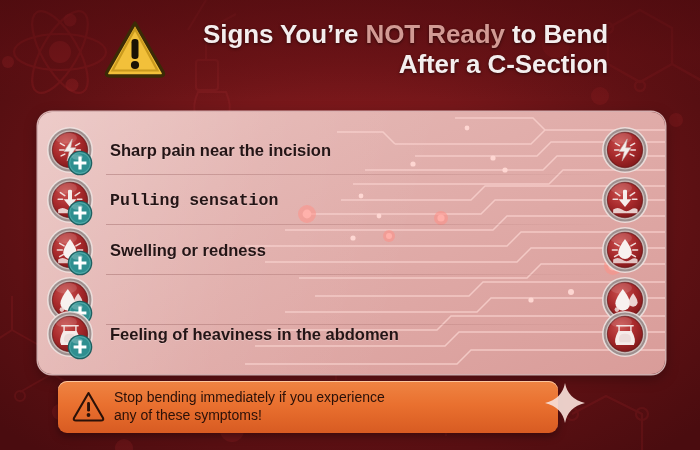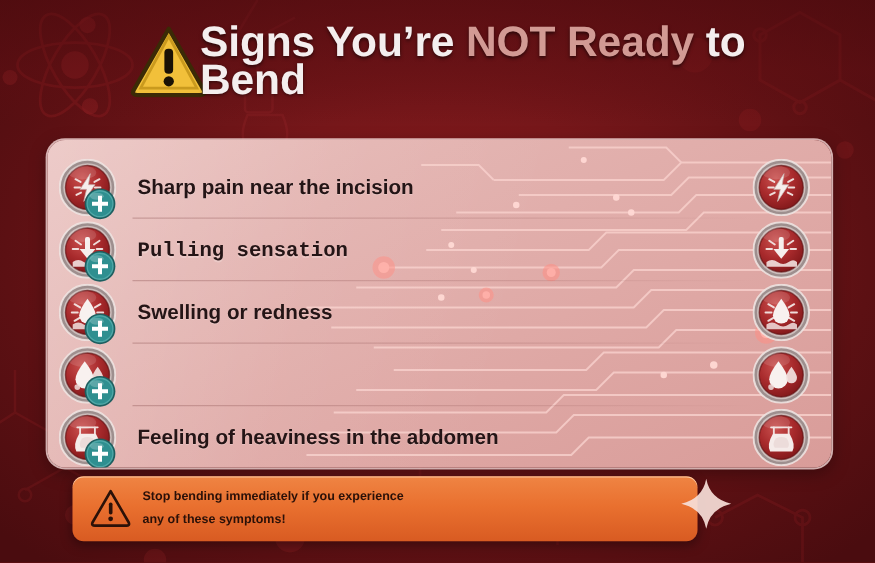--- a/index.html
+++ b/index.html
@@ -19,23 +19,23 @@
   }
   #bg-science { position:absolute; inset:0; opacity:.5; }
 
   
   #header {
     position:absolute; left:0; top:0; width:700px; height:100px;
     background:linear-gradient(180deg, rgba(84,12,16,.55) 0%, rgba(96,15,19,.42) 55%, rgba(96,15,19,0) 100%);
   }
   #title-wrap {
     position:absolute; left:160px; top:19px; width:448px;
-    text-align:left;
+    text-align:right;
     color:#f4eeee;
-    font-size:34px;
+    font-size:26px;
     font-weight:700;
     line-height:30px;
     letter-spacing:-.1px;
     text-shadow:0 1px 3px rgba(0,0,0,.55);
   }
   .hl { color:#d29a94; }
 
   #warn-triangle {
     position:absolute; left:104px; top:20px;
     width:62px; height:58px;
@@ -87,21 +87,21 @@
     position:absolute; left:58px; top:381px; width:500px; height:52px;
     border-radius:9px;
     background:linear-gradient(180deg, #ef8443 0%, #e9702f 46%, #d85b22 100%);
     box-shadow:
       inset 0 1px 0 rgba(255,220,190,.75),
       0 3px 9px rgba(0,0,0,.38);
   }
   #banner-icon { position:absolute; left:14px; top:10px; width:33px; height:31px; }
   #banner-text {
     position:absolute; left:56px; top:8px;
-    font-size:10px; font-weight:700; line-height:17.5px;
+    font-size:14px; font-weight:400; line-height:17.5px;
     color:#2a1008;
   }
   #sparkle { position:absolute; left:541px; top:379px; width:48px; height:48px; }
 </style>
 </head>
 <body>
 
 <div id="bg">
   <svg id="bg-science" viewBox="0 0 700 450" preserveAspectRatio="none">
     <g fill="none" stroke="#a52327" stroke-width="2.2" opacity=".55">
@@ -164,20 +164,21 @@
     <path d="M31 3 L59 52 Q61 56 56 56 L6 56 Q1 56 3 52 Z" fill="#f2c03a" stroke="#3b2a06" stroke-width="3.4" stroke-linejoin="round"></path>
     <path d="M31 9 L53.5 50.5 L8.5 50.5 Z" fill="none" stroke="#b98a12" stroke-width="2.2" opacity=".7"></path>
     <rect x="27.5" y="19" width="7" height="20" rx="3.2" fill="#1a1205"></rect>
     <circle cx="31" cy="45" r="4.1" fill="#1a1205"></circle>
   </svg>
 
   <div id="title-wrap">
     <div>
       <span>Signs You’re </span><span class="hl">NOT Ready</span><span> to Bend</span>
     </div>
+    <div>After a C-Section</div>
   </div>
 </div>
 
 <div id="panel">
 
   <svg id="circuit" viewBox="0 0 420 262">
     <g fill="none" stroke="#f7cfcb" stroke-width="1.5" opacity=".85">
       <path d="M420 18 L300 18 L286 32 L150 32"></path>
       <path d="M420 30 L306 30 L292 44 L170 44"></path>
       <path d="M420 44 L312 44 L298 58 L120 58"></path>
@@ -457,21 +458,21 @@
           <circle cx="23" cy="23" r="17.6" fill="none" stroke="#5f0f11" stroke-width="1.1" opacity=".65"></circle>
           <g transform="translate(23 23) scale(0.74) translate(-23 -23)">
             <path d="M20 8 Q30 21 30 27.5 A10 10 0 0 1 10 27.5 Q10 21 20 8 Z" fill="#f8f1ef"></path>
             <path d="M34 14 Q40 22 40 26 A6 6 0 0 1 28 26 Q28 22 34 14 Z" fill="#f2e3e1" opacity=".92"></path>
             <circle cx="12" cy="36" r="3.1" fill="#efdedc" opacity=".85"></circle>
           </g>
           <ellipse cx="19" cy="11" rx="11" ry="5.5" fill="#fff" opacity=".13"></ellipse>
         </svg>
       </div>
       <div class="row-divider" style="top: 212px;"></div>
-      <div class="row" style="top: 212px; padding-left: 48px;">
+      <div class="row" style="top: 196px; padding-left: 48px;">
         <svg class="medallion med-left" viewBox="0 0 46 46">
           <defs>
             <radialGradient id="g-weight-sack-icon-med-left" cx="38%" cy="30%" r="78%">
               <stop offset="0%" stop-color="#c9504e"></stop>
               <stop offset="52%" stop-color="#a82a2c"></stop>
               <stop offset="100%" stop-color="#7d1618"></stop>
             </radialGradient>
           </defs>
           <circle cx="23" cy="23" r="22.2" fill="#9e8f8e"></circle>
           <circle cx="23" cy="23" r="22.2" fill="none" stroke="#f0e6e4" stroke-width="1.6" opacity=".85"></circle>

